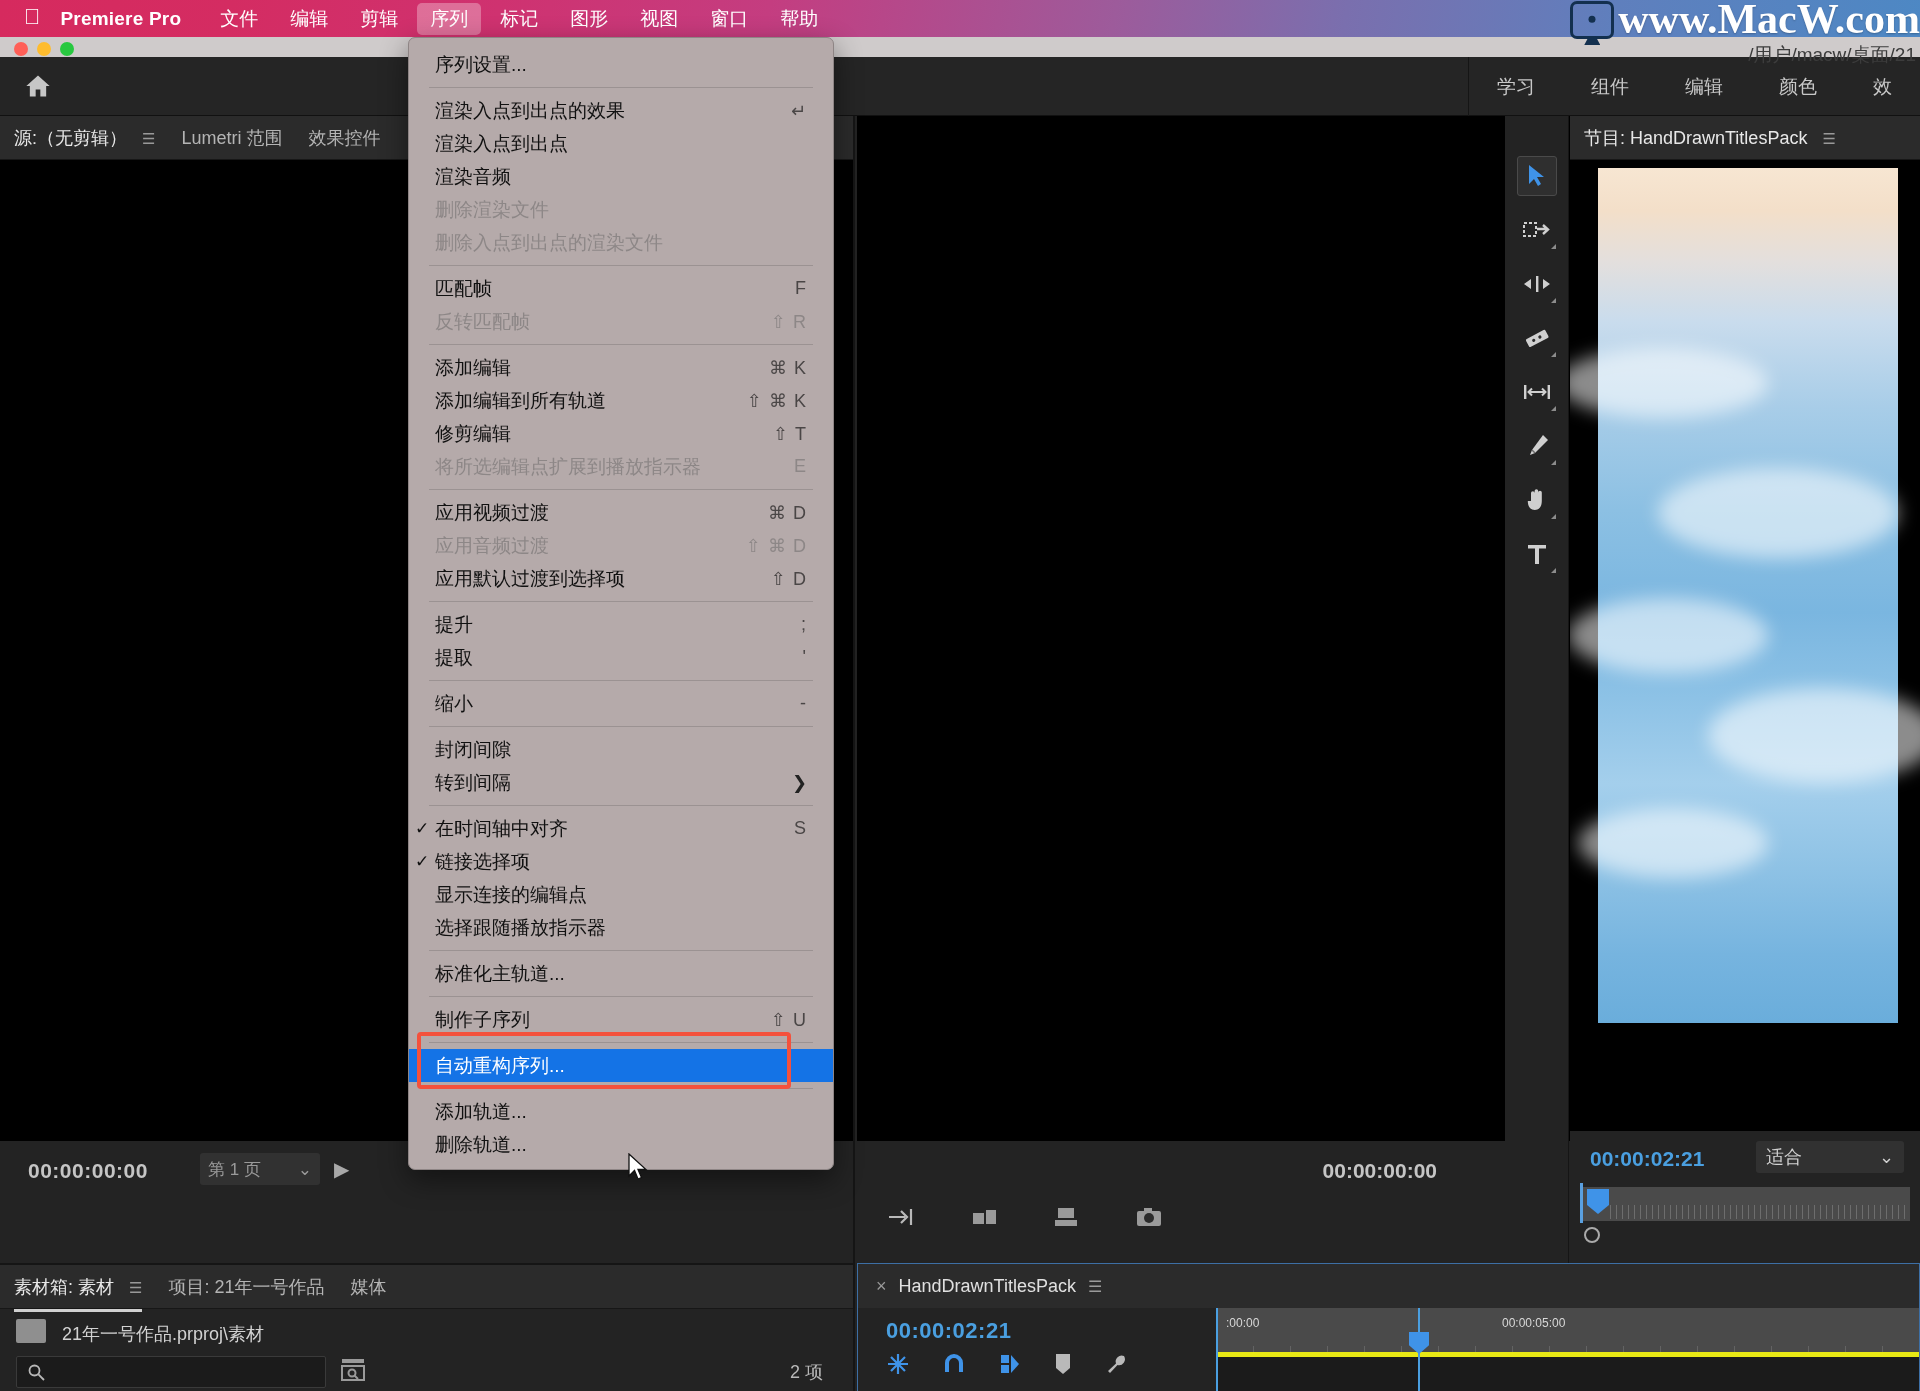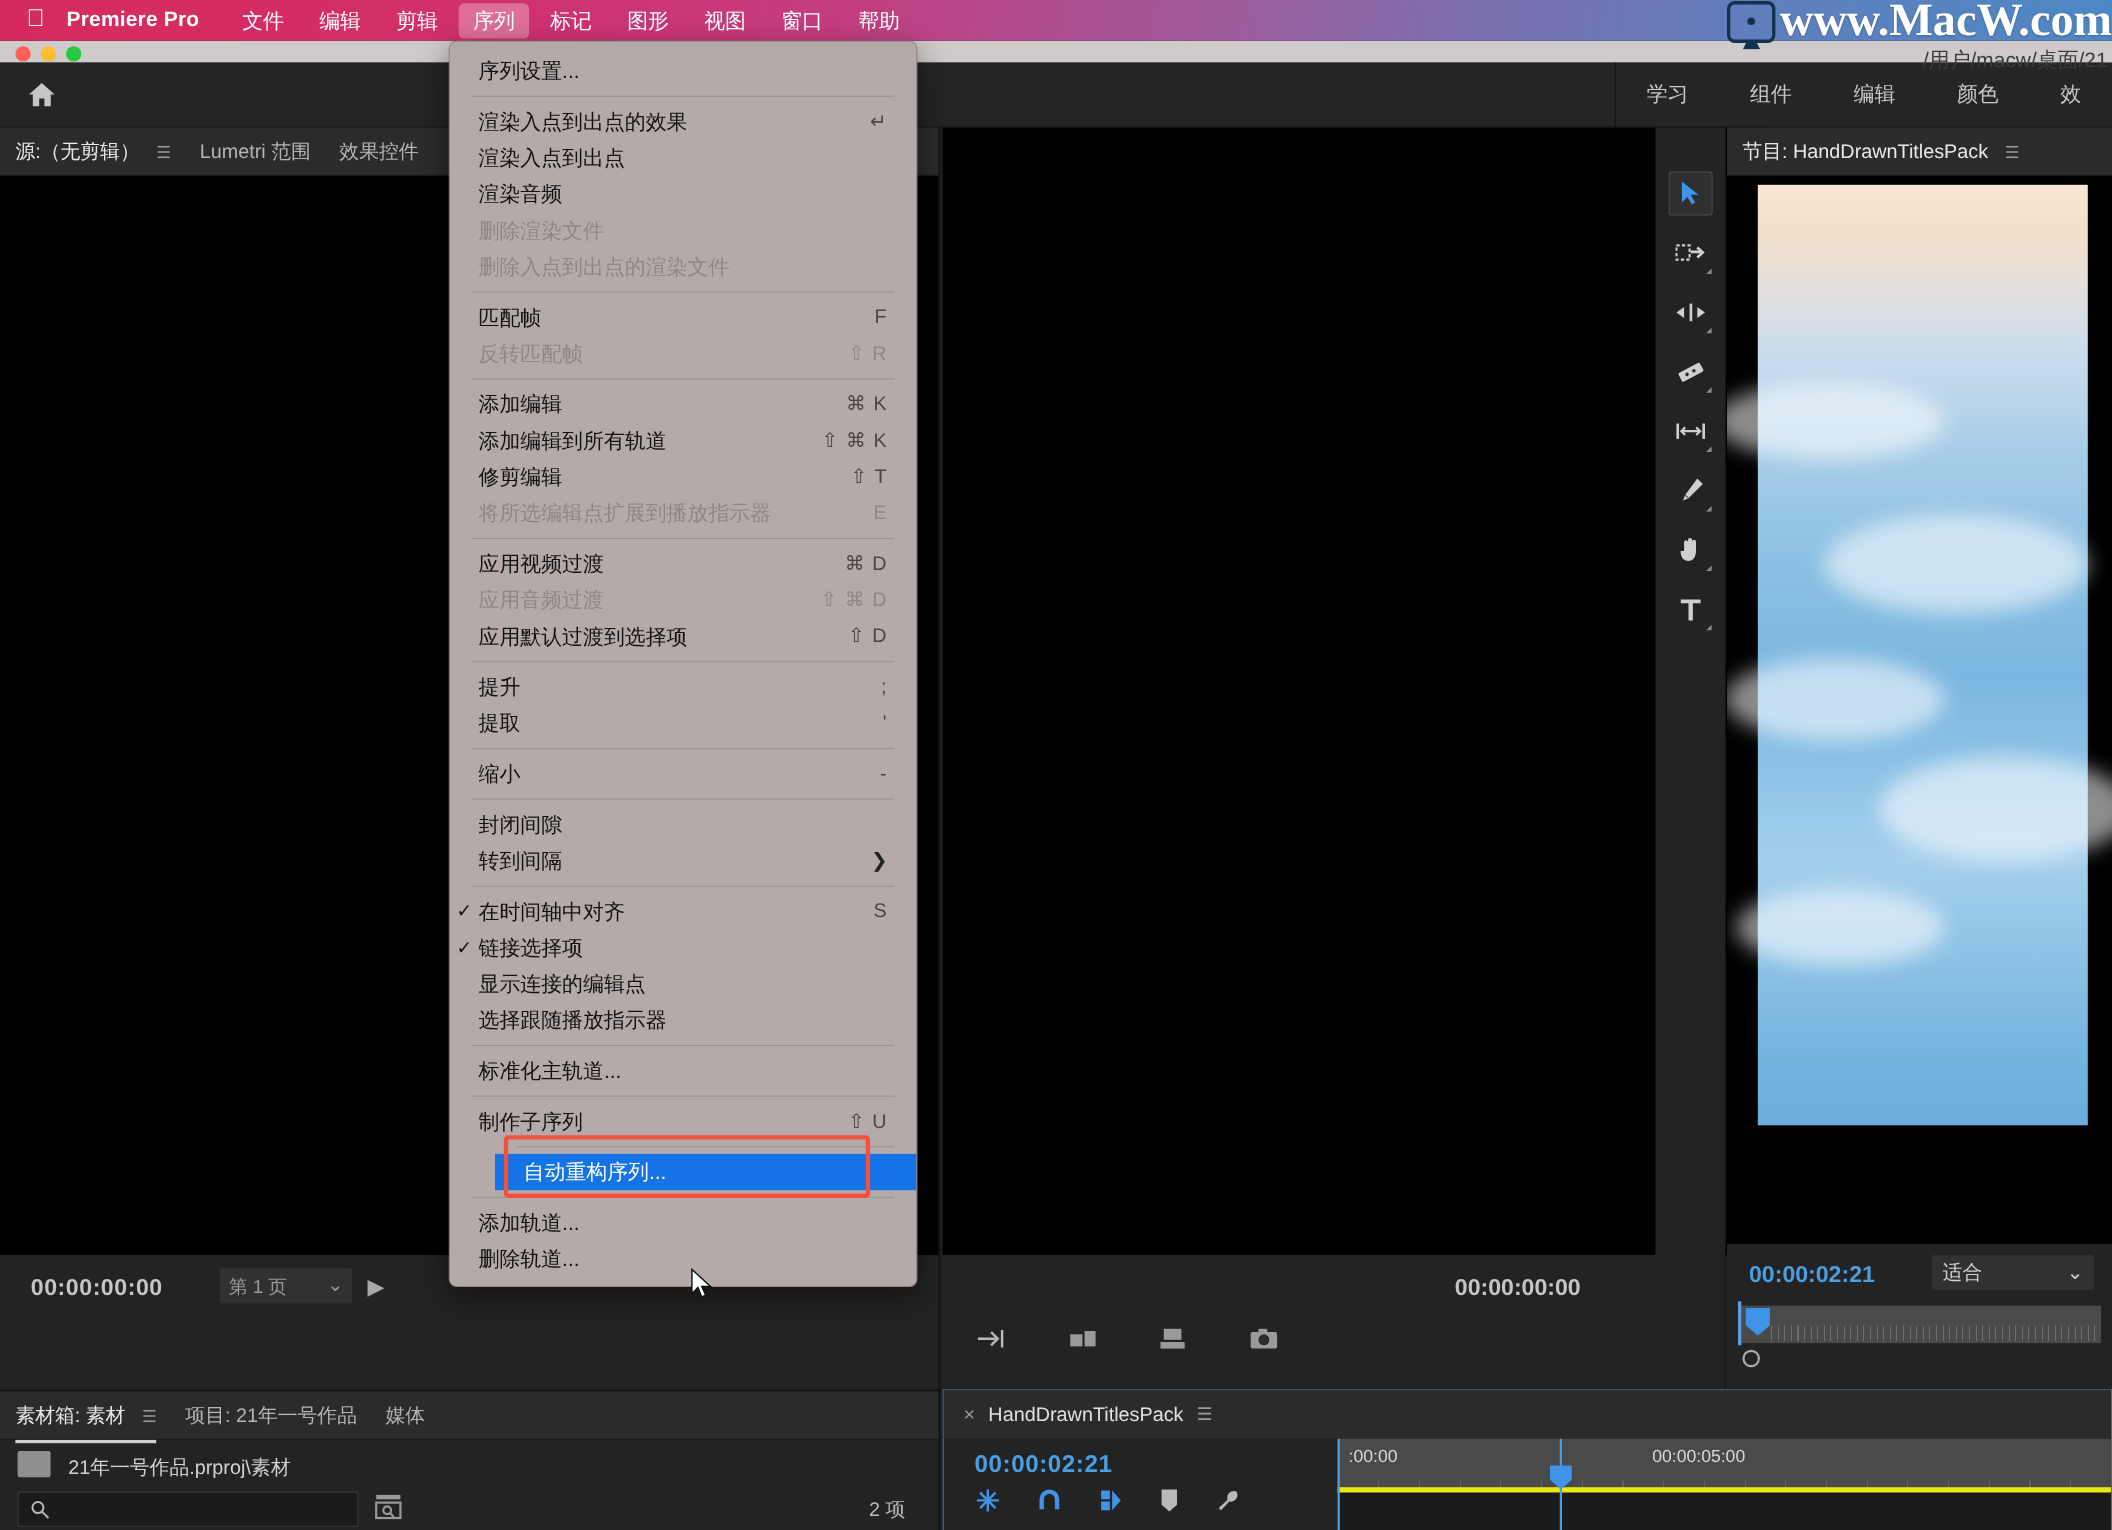--- a/index.html
+++ b/index.html
@@ -186,21 +186,21 @@
   }
   .tl-tabs { height:44px; display:flex; align-items:center; padding-left:18px; background:#2b2b2b;}
   .tl-close { color:#9a9a9a; font-size:18px; margin-right:12px; }
   .tl-title { color:#e0e0e0; font-size:18px; }
   .tl-hamb { color:#9a9a9a; font-size:16px; margin-left:12px; }
   .tl-tc { position:absolute; left:28px; top:54px; color:#4a9fe0; font-size:22px; font-weight:bold; letter-spacing:.5px;}
   .tl-icons { position:absolute; left:28px; top:88px; display:flex; gap:32px; align-items:center;}
   .tl-ruler {
     position:absolute; left:358px; top:44px; right:0; height:48px; background:#4a4a4a;
   }
-  .tl-ruler .lbl { position:absolute; top:8px; color:#d8d8d8; font-size:16px; }
+  .tl-ruler .lbl { position:absolute; top:8px; color:#d8d8d8; font-size:12px; }
   .tl-ruler .ticks {
     position:absolute; left:0; right:0; bottom:0; height:10px;
     background:repeating-linear-gradient(90deg,#636363 0 1px, transparent 1px 37px);
   }
   .tl-yellow { position:absolute; left:358px; top:88px; right:0; height:5px; background:#e8e815; }
   .tl-area { position:absolute; left:358px; top:93px; right:0; bottom:0; background:#1b1b1b;}
   .tl-leftedge { position:absolute; left:358px; top:44px; width:2px; bottom:0; background:#4a9fe0;}
   .tl-play { position:absolute; left:560px; top:44px; width:2px; bottom:0; background:#4a9fe0;}
   .tl-playhead { position:absolute; left:551px; top:68px; width:20px; height:22px; background:#3f93e8;
      clip-path: polygon(0 0, 100% 0, 100% 60%, 50% 100%, 0 60%); }
@@ -216,21 +216,21 @@
     display:flex; align-items:center; height:33px; padding:0 26px 0 26px;
     color:#111; font-size:19px; position:relative; white-space:nowrap;
   }
   .mrow.dis { color:#8d8787; }
   .mrow .chk { position:absolute; left:6px; font-size:17px; color:#111; }
   .mrow .key { margin-left:auto; color:#4a4646; font-size:18px; letter-spacing:1px; }
   .mrow.dis .key { color:#8d8787; }
   .mrow .sub { margin-left:auto; color:#222; font-size:18px; font-weight:bold;}
   .msep { height:1px; background:#9b9292; margin:6px 20px; }
   .mrow.hl { background:#1473e6; color:#fff; }
-  .hl-wrap { position:relative;margin-left:41px; }
+  .hl-wrap { position:relative; }
   .hl-box {
     position:absolute; left:8px; right:42px; top:-10px; bottom:-7px;
     border:4px solid #f4513c; border-radius:4px; pointer-events:none;
   }
   .cursor { position:absolute; left:627px; top:1153px; width:22px; height:30px; z-index:70;}
 </style>
 </head>
 <body>
 
 <div id="root">

